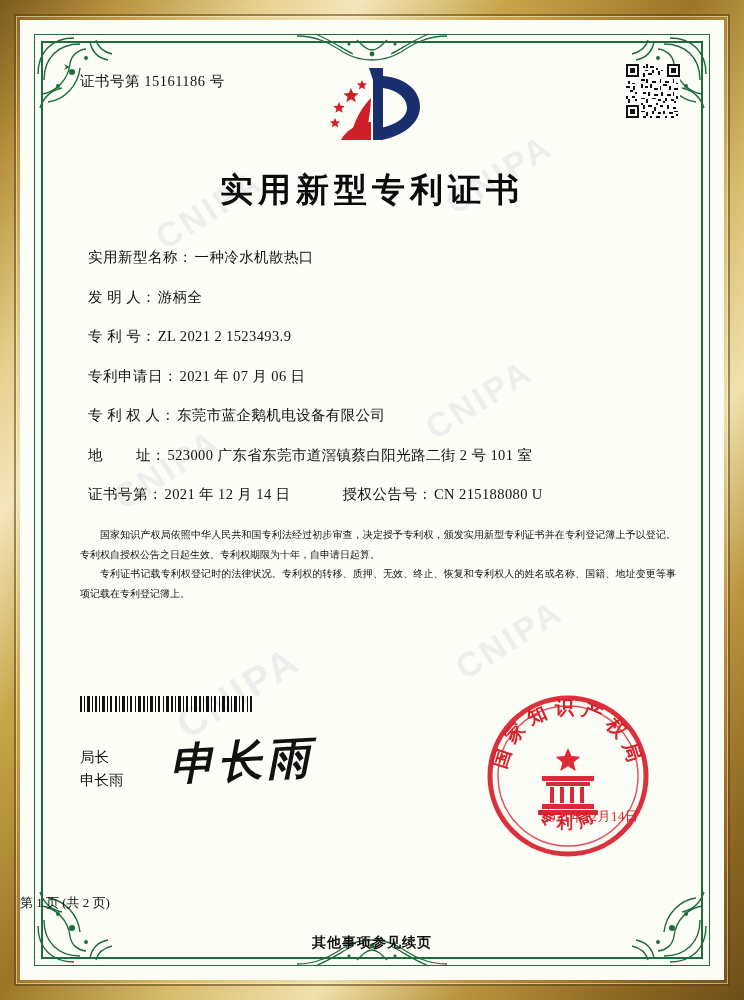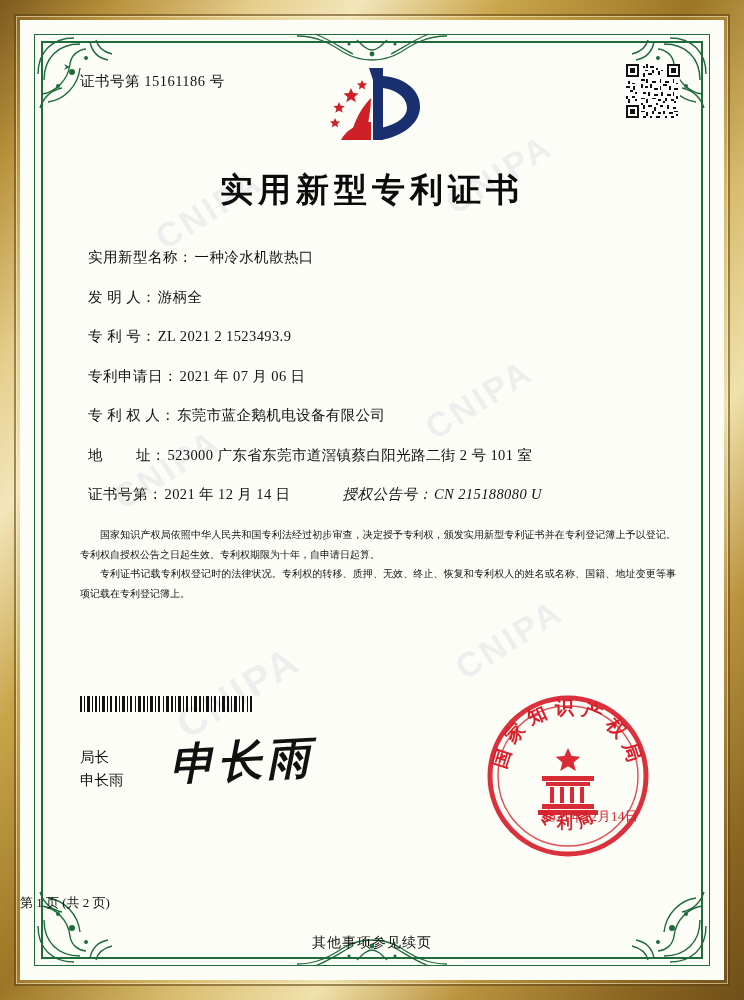--- a/index.html
+++ b/index.html
@@ -178,21 +178,20 @@
   }
   .field-colon { margin: 0 2px 0 0; }
   .field-value {
     font-family: "Liberation Serif", serif;
     letter-spacing: 0.4px;
   }
   .field-row.two-col .second {
     margin-left: 52px;
     display: flex;
     align-items: baseline;
-    font-style: italic;
   }
 
   .paragraphs {
     position: absolute;
     left: 60px;
     right: 48px;
     top: 505px;
     font-size: 10px;
     line-height: 1.95;
     color: #111;
@@ -260,20 +259,21 @@
     color: #111;
   }
   .footer-note {
     position: absolute;
     left: 0; right: 0;
     bottom: 28px;
     text-align: center;
     font-size: 14px;
     color: #111;
     letter-spacing: 1px;
+    font-weight: bold;
   }
 </style>
 </head>
 <body>
 
 <div class="certificate">
 
   <div class="gold-frame"></div>
   <div class="gold-inner-bevel"></div>
 

